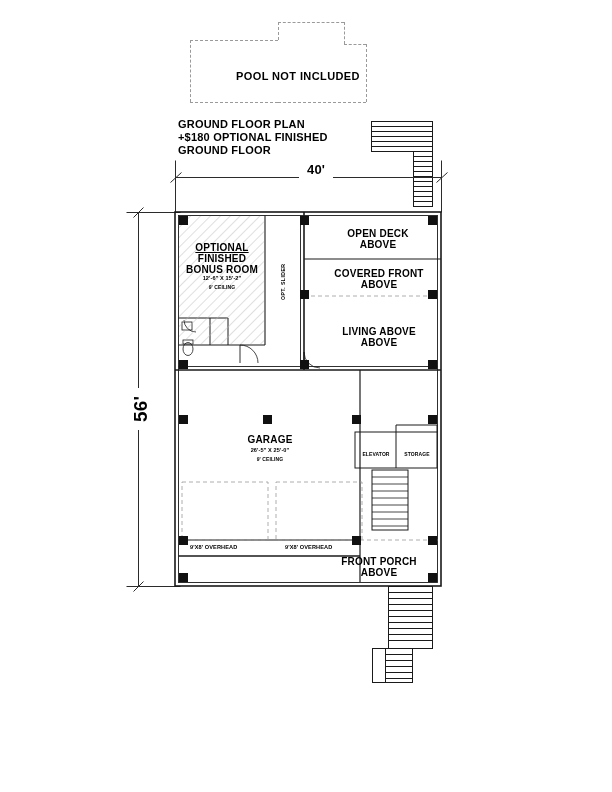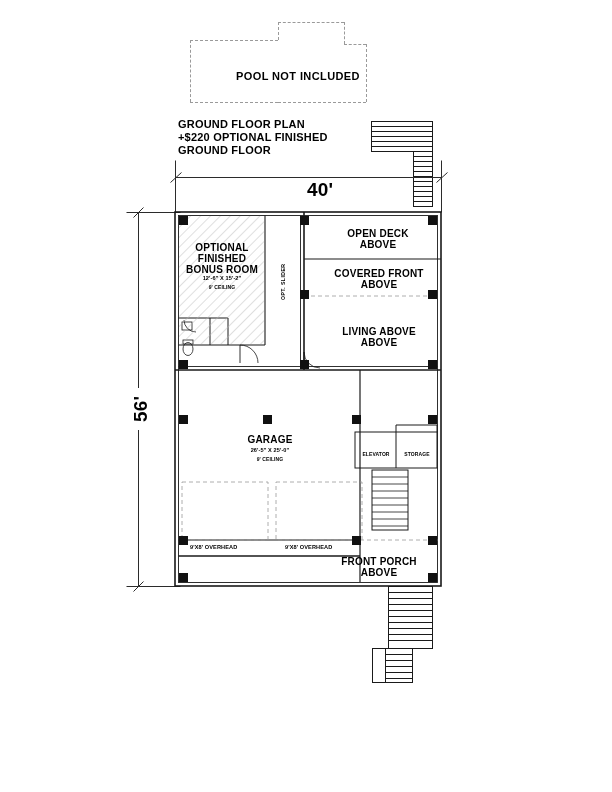--- a/index.html
+++ b/index.html
@@ -34,23 +34,22 @@
   }
   .t-pool {
     font-size: 11px;
     letter-spacing: 0.4px;
   }
   .t-title {
     font-size: 11px;
     line-height: 1.28;
   }
   .t-dimbig {
-    font-size: 19px;
+    font-size: 13px;
     font-weight: bold;
-    margin-top: 16px;
   }
   .t-room {
     font-size: 10px;
     text-align: center;
     letter-spacing: 0.2px;
   }
   .t-roomsm {
     font-size: 5.6px;
     text-align: center;
     letter-spacing: 0.1px;
@@ -101,21 +100,21 @@
   <div class="dash-h" style="left:278px; top:22px; width:66px;"></div>
   <div class="dash-v" style="left:278px; top:22px; height:18px;"></div>
   <div class="dash-v" style="left:344px; top:22px; height:22px;"></div>
   <div class="dash-h" style="left:344px; top:44px; width:22px;"></div>
   <div class="dash-v" style="left:366px; top:44px; height:58px;"></div>
   <div class="dash-h" style="left:278px; top:102px; width:88px;"></div>
 
   <div class="lbl t-pool" style="left:236px; top:70px;">POOL NOT INCLUDED</div>
 
   <div class="lbl t-title" style="left:178px; top:117px;">GROUND FLOOR PLAN</div>
-  <div class="lbl t-title" style="left:178px; top:130px;">+$220 OPTIONAL FINISHED</div>
+  <div class="lbl t-title" style="left:178px; top:130px;">+$180 OPTIONAL FINISHED</div>
   <div class="lbl t-title" style="left:178px; top:143px;">GROUND FLOOR</div>
 
   <svg style="left:0; top:0; width:612px; height:792px;">
     <g stroke="#1a1a1a" stroke-width="1" fill="none">
       <rect x="371.5" y="121.5" width="61" height="30"></rect>
       <line x1="371.5" y1="126.5" x2="432.5" y2="126.5"></line>
       <line x1="371.5" y1="131.5" x2="432.5" y2="131.5"></line>
       <line x1="371.5" y1="136.5" x2="432.5" y2="136.5"></line>
       <line x1="371.5" y1="141.5" x2="432.5" y2="141.5"></line>
       <line x1="371.5" y1="146.5" x2="432.5" y2="146.5"></line>
@@ -238,21 +237,21 @@
       <rect x="179" y="536" width="9" height="9"></rect>
       <rect x="352" y="536" width="9" height="9"></rect>
       <rect x="428" y="536" width="9" height="9"></rect>
       <rect x="179" y="573" width="9" height="9"></rect>
       <rect x="428" y="573" width="9" height="9"></rect>
     </g>
   </svg>
 
   <div class="lbl t-slider" style="left:281px; top:300px;">OPT. SLIDER</div>
 
-  <div class="lbl t-room" style="left:186px; top:242px; width:72px;">OPTIONAL</div>
+  <div class="lbl t-room" style="left:186px; top:242px; width:72px;text-decoration:underline;">OPTIONAL</div>
   <div class="lbl t-room" style="left:186px; top:253px; width:72px;">FINISHED</div>
   <div class="lbl t-room" style="left:182px; top:264px; width:80px;">BONUS ROOM</div>
   <div class="lbl t-roomsm" style="left:182px; top:275px; width:80px;">12'-6" X 15'-2"</div>
   <div class="lbl t-tiny" style="left:182px; top:285px; width:80px;">9' CEILING</div>
 
   <div class="lbl t-room" style="left:330px; top:228px; width:96px;">OPEN DECK</div>
   <div class="lbl t-room" style="left:330px; top:239px; width:96px;">ABOVE</div>
 
   <div class="lbl t-room" style="left:320px; top:268px; width:118px;">COVERED FRONT</div>
   <div class="lbl t-room" style="left:320px; top:279px; width:118px;">ABOVE</div>

